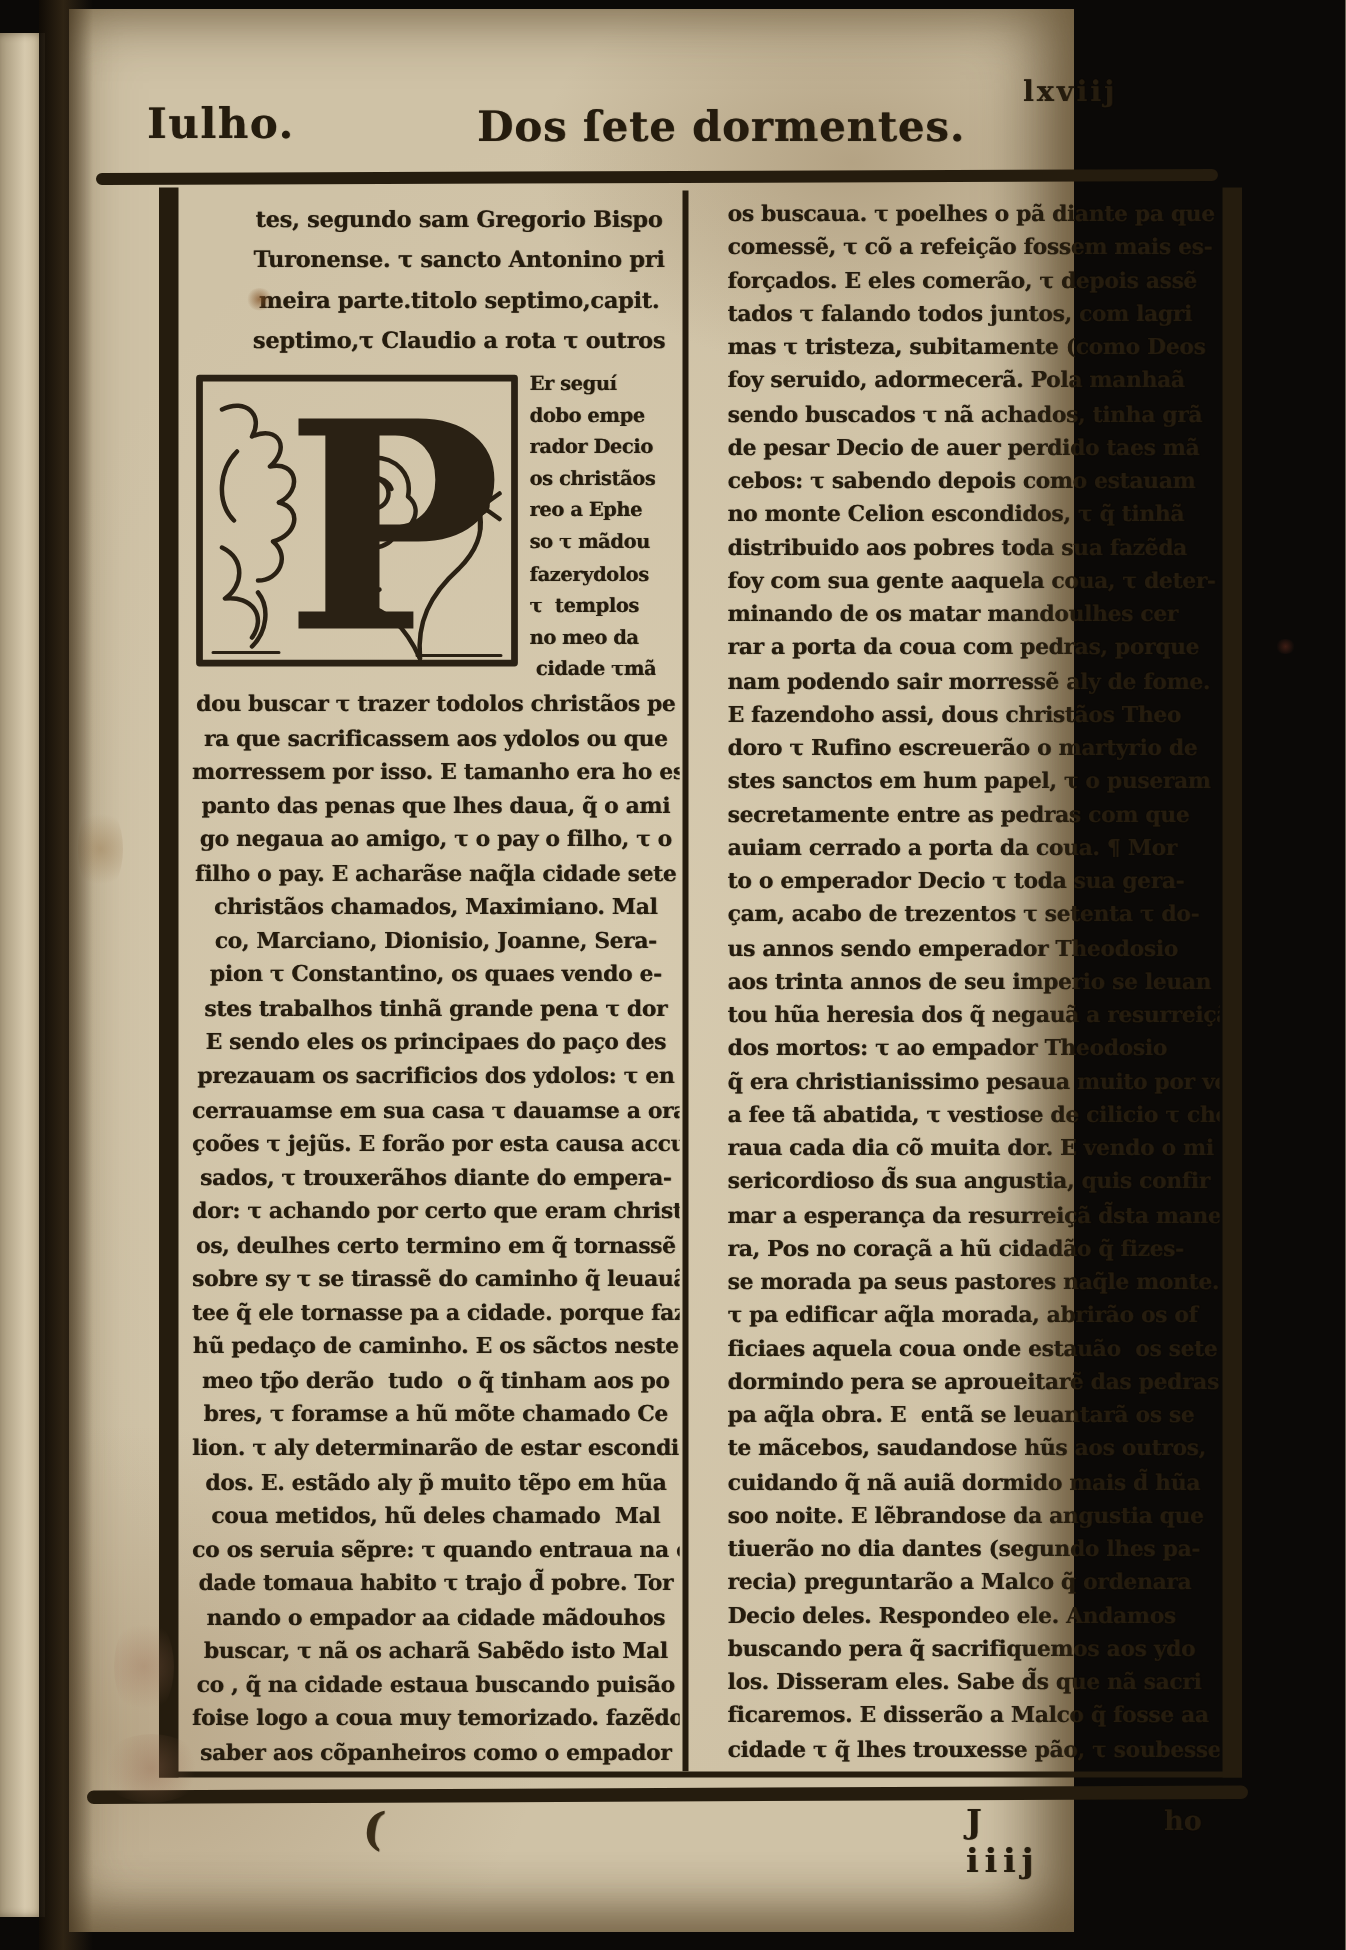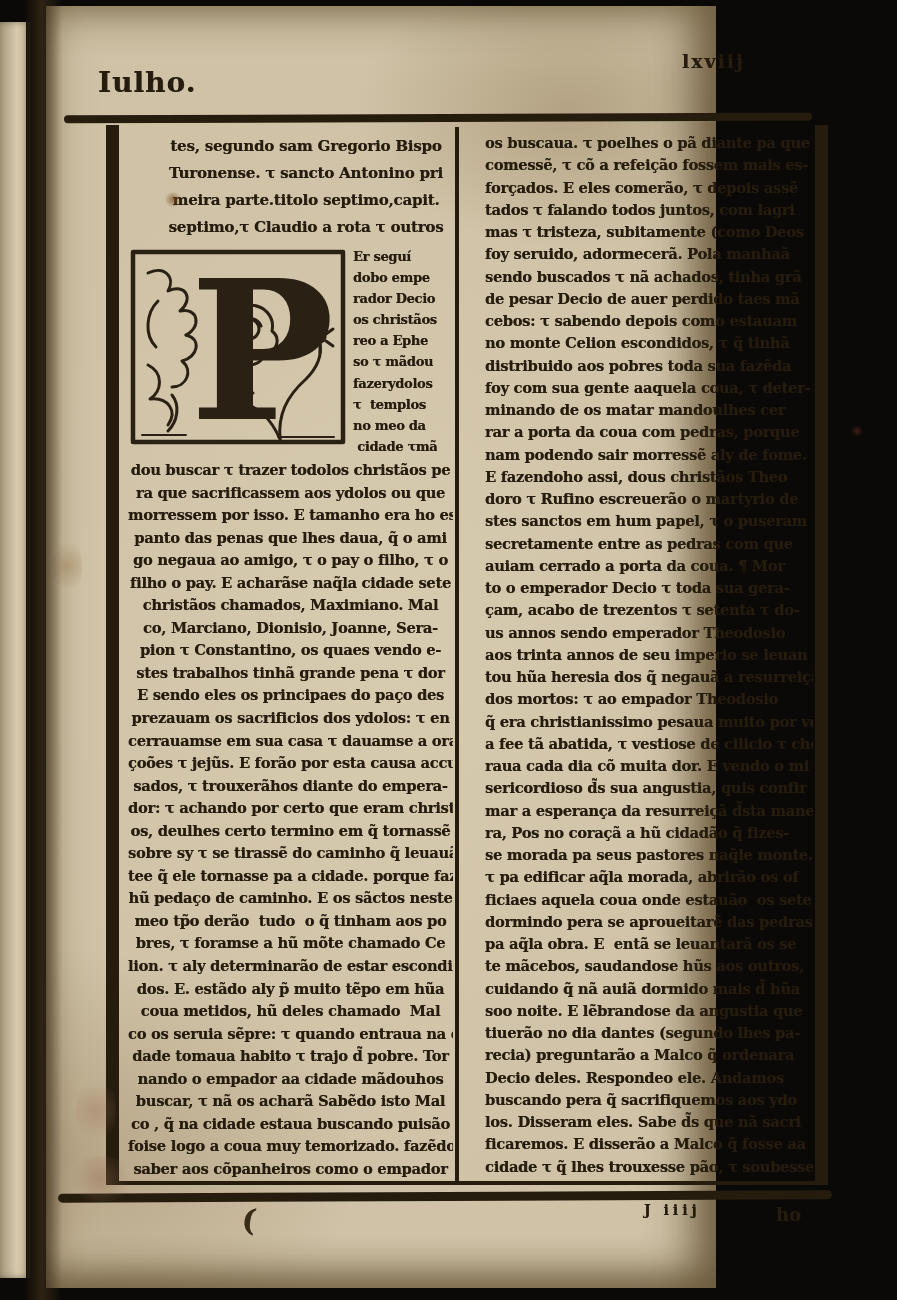--- a/index.html
+++ b/index.html
@@ -60,21 +60,21 @@
   .intro{font-size:15px;line-height:27px;width:292px;margin-left:32px;
          text-align:center;letter-spacing:-0.2px;}
   .dropcap-row{display:flex;margin-top:4px;height:212px;}
   .woodcut{width:220px;height:206px;flex:0 0 auto;}
   .dropcap-lines{font-size:13px;line-height:21.1px;padding-left:5px;padding-top:1px;
                  letter-spacing:-0.3px;}
   .left-body{font-size:14.6px;line-height:22.55px;margin-top:2px;letter-spacing:-0.25px;text-align:center;}
   .right-body{font-size:14.6px;line-height:22.25px;letter-spacing:-0.25px;}
 
   
-  .f-sig{position:absolute;left:598px;top:1196px;font-size:14px;letter-spacing:4px;}
+  .f-sig{position:absolute;left:598px;top:1196px;font-size:22px;letter-spacing:4px;}
   .f-catch{position:absolute;left:730px;top:1198px;font-size:18px;}
   .f-mark{position:absolute;left:196px;top:1196px;font-size:30px;transform:rotate(8deg);
           color:#3a2d18;}
 
   
   .stain{position:absolute;border-radius:50%;pointer-events:none;}
   .stain-a{left:118px;top:186px;width:18px;height:15px;
     background:radial-gradient(circle,rgba(126,77,33,.7),rgba(126,77,33,0) 70%);}
   .stain-b{left:6px;top:530px;width:30px;height:60px;
     background:radial-gradient(circle,rgba(150,118,75,.45),rgba(150,118,75,0) 70%);}
@@ -89,20 +89,21 @@
 <body>
 
 <div>
 
   <div class="prev-page"></div>
   <div class="gutter"></div>
 
   <div class="page">
 
     <div class="bl h-month">Iulho.</div>
+    <div class="bl h-title">Dos ſete dormentes.</div>
     <div class="bl h-folio">lxviij</div>
 
     <div class="top-rule"></div>
 
     <div class="frame">
       <div class="columns">
 
         <div class="col-left">
           <div class="bl textblock intro">tes, segundo sam Gregorio Bispo
 Turonense. τ sancto Antonino pri

